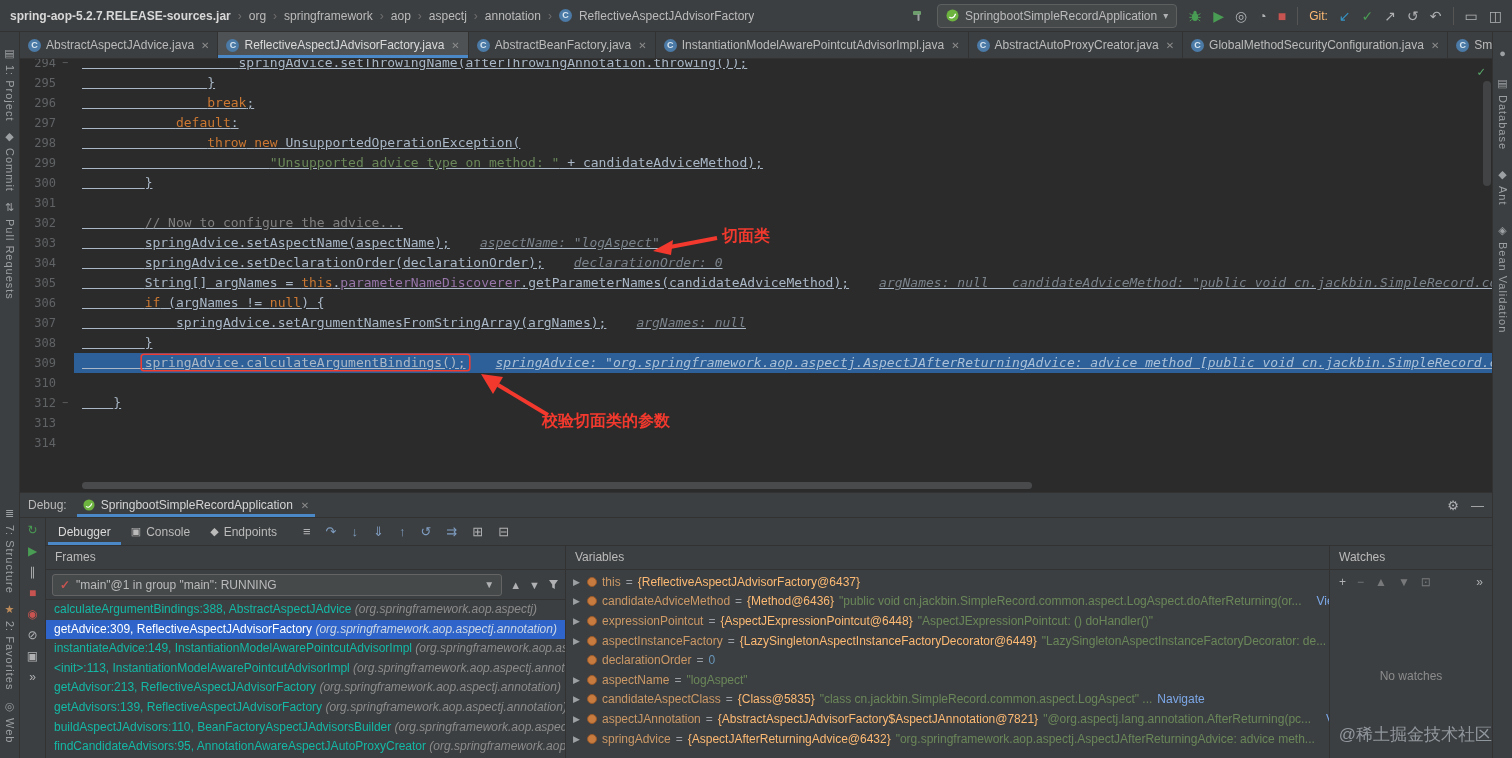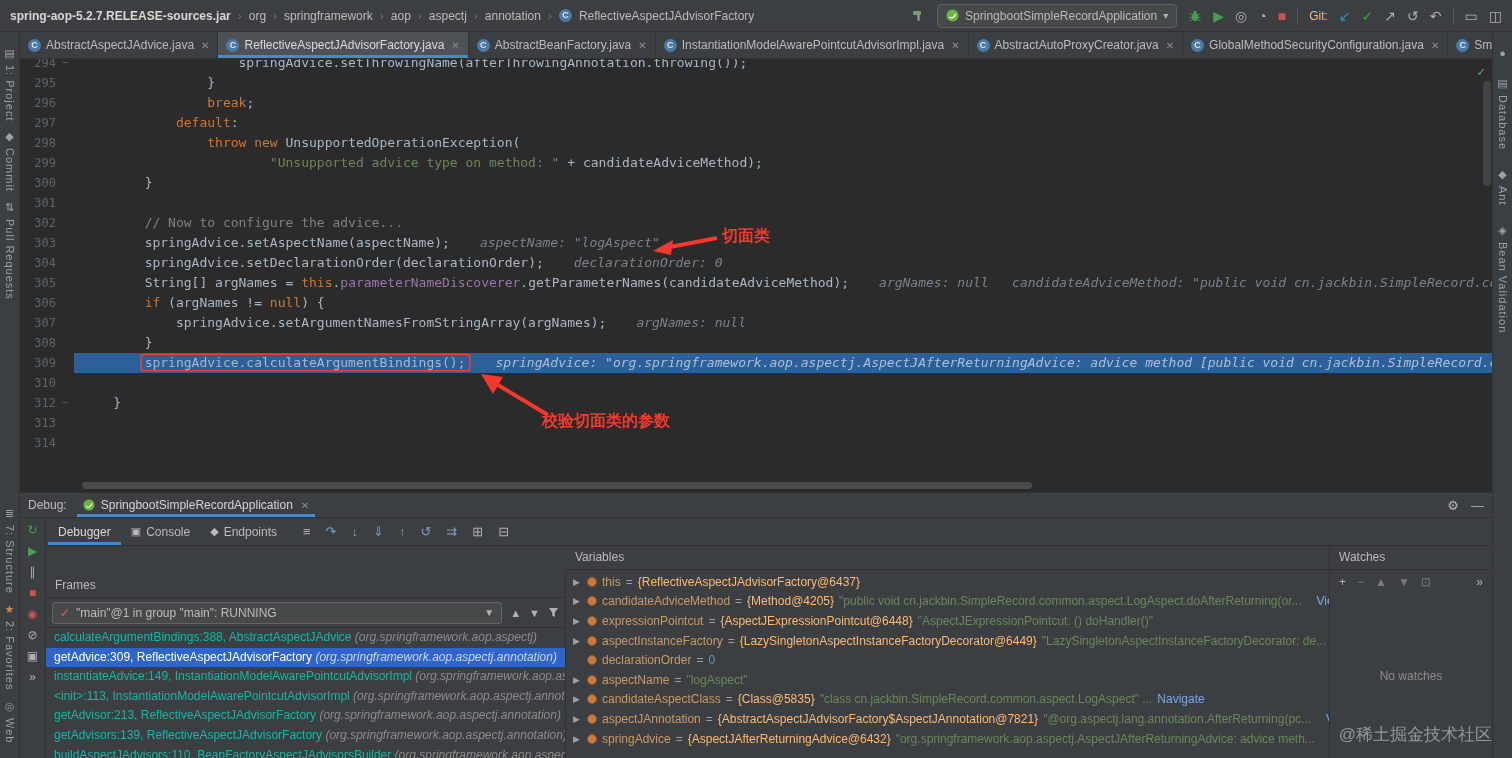--- a/index.html
+++ b/index.html
@@ -48,21 +48,21 @@
     font-size:9px;line-height:13px;text-align:center;font-weight:bold;}
 
   
   .editor{flex:1;position:relative;background:#2B2B2B;overflow:hidden;
     font-family:"DejaVu Sans Mono",monospace;font-size:13px;}
   .code-lines{position:absolute;top:-6px;left:0;right:0;}
   .cl{display:flex;height:20px;line-height:20px;white-space:pre;}
   .cl.current{background:linear-gradient(to right,transparent 54px,#2D6099 54px);}
   .ln{width:36px;flex:none;text-align:right;color:#606366;font-size:12px;cursor:pointer;}
   .fold{width:18px;flex:none;text-align:center;color:#606366;font-size:10px;cursor:pointer;}
-  .ct{flex:1;min-width:0;overflow:hidden;white-space:pre;color:#A9B7C6;padding-left:8px;}
+  .ct{flex:1;min-width:0;overflow:hidden;white-space:pre;color:#A9B7C6;padding-left:8px;text-decoration:underline;}
   .tk-k{color:#CC7832;} .tk-p{color:#A9B7C6;} .tk-s{color:#6A8759;} .tk-c{color:#808080;}
   .tk-f{color:#9876AA;}
   .hint{color:#7A828A;font-style:italic;margin-left:30px;}
   .cl.current .hint{color:#A9C0D8;}
   .redbox{box-shadow:0 0 0 1.6px #F03B30;border-radius:2px;padding:0 3px;margin:0 -3px;}
   .caret{display:inline-block;width:1.5px;height:15px;background:#CCCCCC;vertical-align:text-bottom;margin-left:1px;}
   .ann{position:absolute;color:#F3392E;font-weight:bold;font-size:16px;
     font-family:"Liberation Sans",sans-serif;white-space:nowrap;}
   .ann-svg{position:absolute;inset:0;pointer-events:none;}
   .inspections-ok{position:absolute;top:5px;right:7px;color:#59A869;font-size:13px;font-weight:bold;}
@@ -85,21 +85,21 @@
   .dbg-right{flex:1;display:flex;flex-direction:column;min-width:0;}
   .debug-toolbar{height:28px;flex:none;display:flex;align-items:stretch;border-bottom:1px solid #323232;padding:0 2px;}
   .tool-tab{display:flex;align-items:center;gap:5px;padding:0 10px;position:relative;color:#BBBBBB;cursor:pointer;}
   .tool-tab.active{color:#DADADA;}
   .tool-tab.active::after{content:"";position:absolute;left:0;right:0;bottom:0;height:3px;background:#4A88C7;}
   .tt-ico{font-size:11px;}
   .toolbar-icons{display:flex;align-items:center;gap:15px;margin-left:16px;color:#7E9CC0;font-size:13px;}
   .toolbar-icons .gray{color:#AFB1B3;}
   .debug-content{flex:1;display:flex;min-height:0;}
   .panel-head{height:24px;flex:none;line-height:23px;padding:0 9px;color:#BBBBBB;border-bottom:1px solid #323232;}
-  .frames-panel{width:520px;flex:none;display:flex;flex-direction:column;border-right:1px solid #323232;min-width:0;margin-top:28px;}
+  .frames-panel{width:520px;flex:none;display:flex;flex-direction:column;border-right:1px solid #323232;min-width:0;}
   .thread-row{height:30px;flex:none;display:flex;align-items:center;gap:8px;padding:0 6px;border-bottom:1px solid #323232;}
   .thread-select{flex:1;display:flex;align-items:center;gap:6px;height:22px;padding:0 7px;background:#45494A;
     border:1px solid #646464;border-radius:3px;color:#BBBBBB;cursor:pointer;min-width:0;}
   .thread-select .tcheck{color:#C75450;font-weight:bold;}
   .thread-select .tdd{margin-left:auto;color:#AFB1B3;font-size:10px;}
   .thr-ico{color:#AFB1B3;font-size:11px;cursor:pointer;}
   .frame-list{flex:1;overflow:hidden;}
   .frame{height:19.6px;line-height:19.6px;padding:0 8px;white-space:nowrap;overflow:hidden;cursor:pointer;}
   .frame .fm{color:#14b8a6;}
   .frame .fp{color:#8C8C8C;font-style:italic;}
@@ -412,21 +412,21 @@
                       <span class="vicon"></span>
                       <span class="vn">this</span>
                       <span class="veq">=</span>
                       <span class="vt">{ReflectiveAspectJAdvisorFactory@6437}</span>
                     </div>
                     <div class="var-row">
                       <span class="vexp">▶</span>
                       <span class="vicon"></span>
                       <span class="vn">candidateAdviceMethod</span>
                       <span class="veq">=</span>
-                      <span class="vt">{Method@4205}</span>
+                      <span class="vt">{Method@6436}</span>
                       <span class="vs">"public void cn.jackbin.SimpleRecord.common.aspect.LogAspect.doAfterReturning(or...</span>
                       <span class="vlink right">View</span>
                     </div>
                     <div class="var-row">
                       <span class="vexp">▶</span>
                       <span class="vicon"></span>
                       <span class="vn">expressionPointcut</span>
                       <span class="veq">=</span>
                       <span class="vt">{AspectJExpressionPointcut@6448}</span>
                       <span class="vs">"AspectJExpressionPointcut: () doHandler()"</span>

